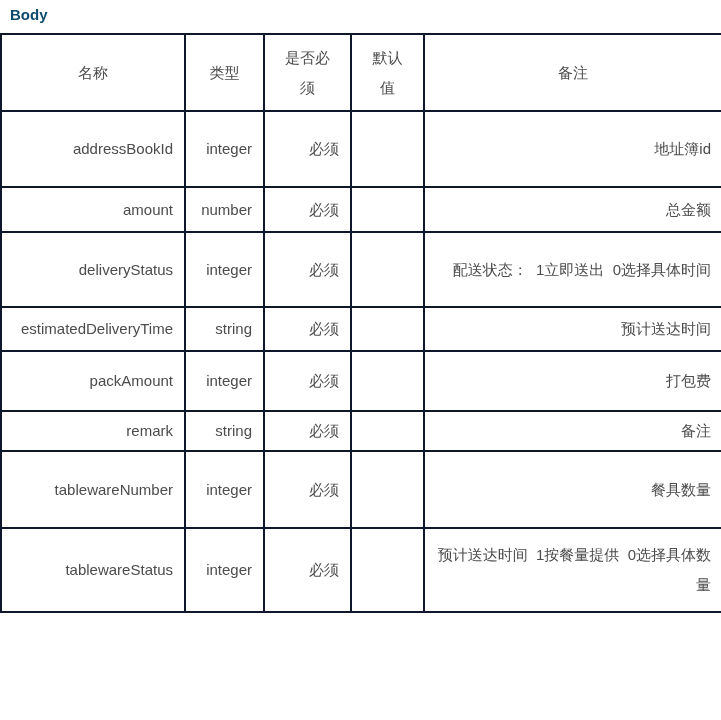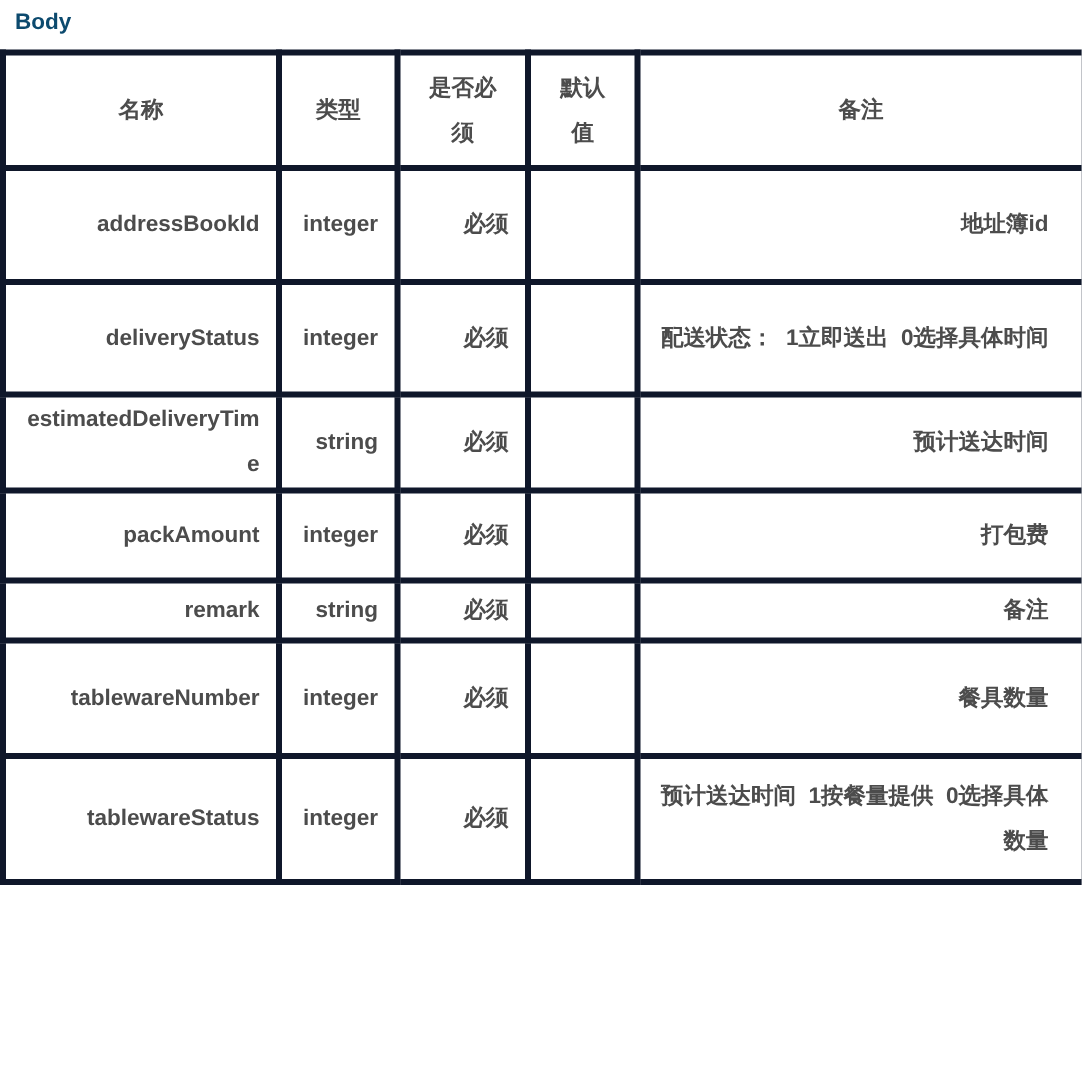--- a/index.html
+++ b/index.html
@@ -26,41 +26,41 @@
     box-sizing: border-box;
   }
   table.param-table {
     width: 721px;
     border-collapse: collapse;
     table-layout: fixed;
     font-size: 15px;
   }
   table.param-table th,
   table.param-table td {
-    border: 4px solid #0f172a;
+    border: 2px solid #0f172a;
     box-sizing: border-box;
     vertical-align: middle;
-    font-weight: bold;
+    font-weight: normal;
     line-height: 2;
     white-space: pre-wrap;
     word-break: break-all;
     overflow: hidden;
   }
   table.param-table th {
     text-align: center;
     color: #4c4c4c;
     padding: 0 6px;
     white-space: pre-line;
   }
   table.param-table td {
     text-align: right;
     padding: 0 11px;
   }
   table.param-table td.col-remark {
-    padding: 0 22px 0 11px;
+    padding: 0 10px 0 11px;
   }
 </style>
 </head>
 <body>
 
 <div class="page">
 
   <div class="section-title">Body</div>
 
   <table class="param-table">
@@ -82,20 +82,27 @@
         <th>备注</th>
       </tr>
     </thead>
     <tbody>
       <tr style="height:76px">
         <td class="col-name">addressBookId</td>
         <td class="col-type">integer</td>
         <td class="col-required">必须</td>
         <td class="col-default"></td>
         <td class="col-remark">地址簿id</td>
+      </tr>
+      <tr style="height:45px">
+        <td class="col-name">amount</td>
+        <td class="col-type">number</td>
+        <td class="col-required">必须</td>
+        <td class="col-default"></td>
+        <td class="col-remark">总金额</td>
       </tr>
       <tr style="height:75px">
         <td class="col-name">deliveryStatus</td>
         <td class="col-type">integer</td>
         <td class="col-required">必须</td>
         <td class="col-default"></td>
         <td class="col-remark">配送状态：  1立即送出  0选择具体时间</td>
       </tr>
       <tr style="height:44px">
         <td class="col-name">estimatedDeliveryTime</td>

